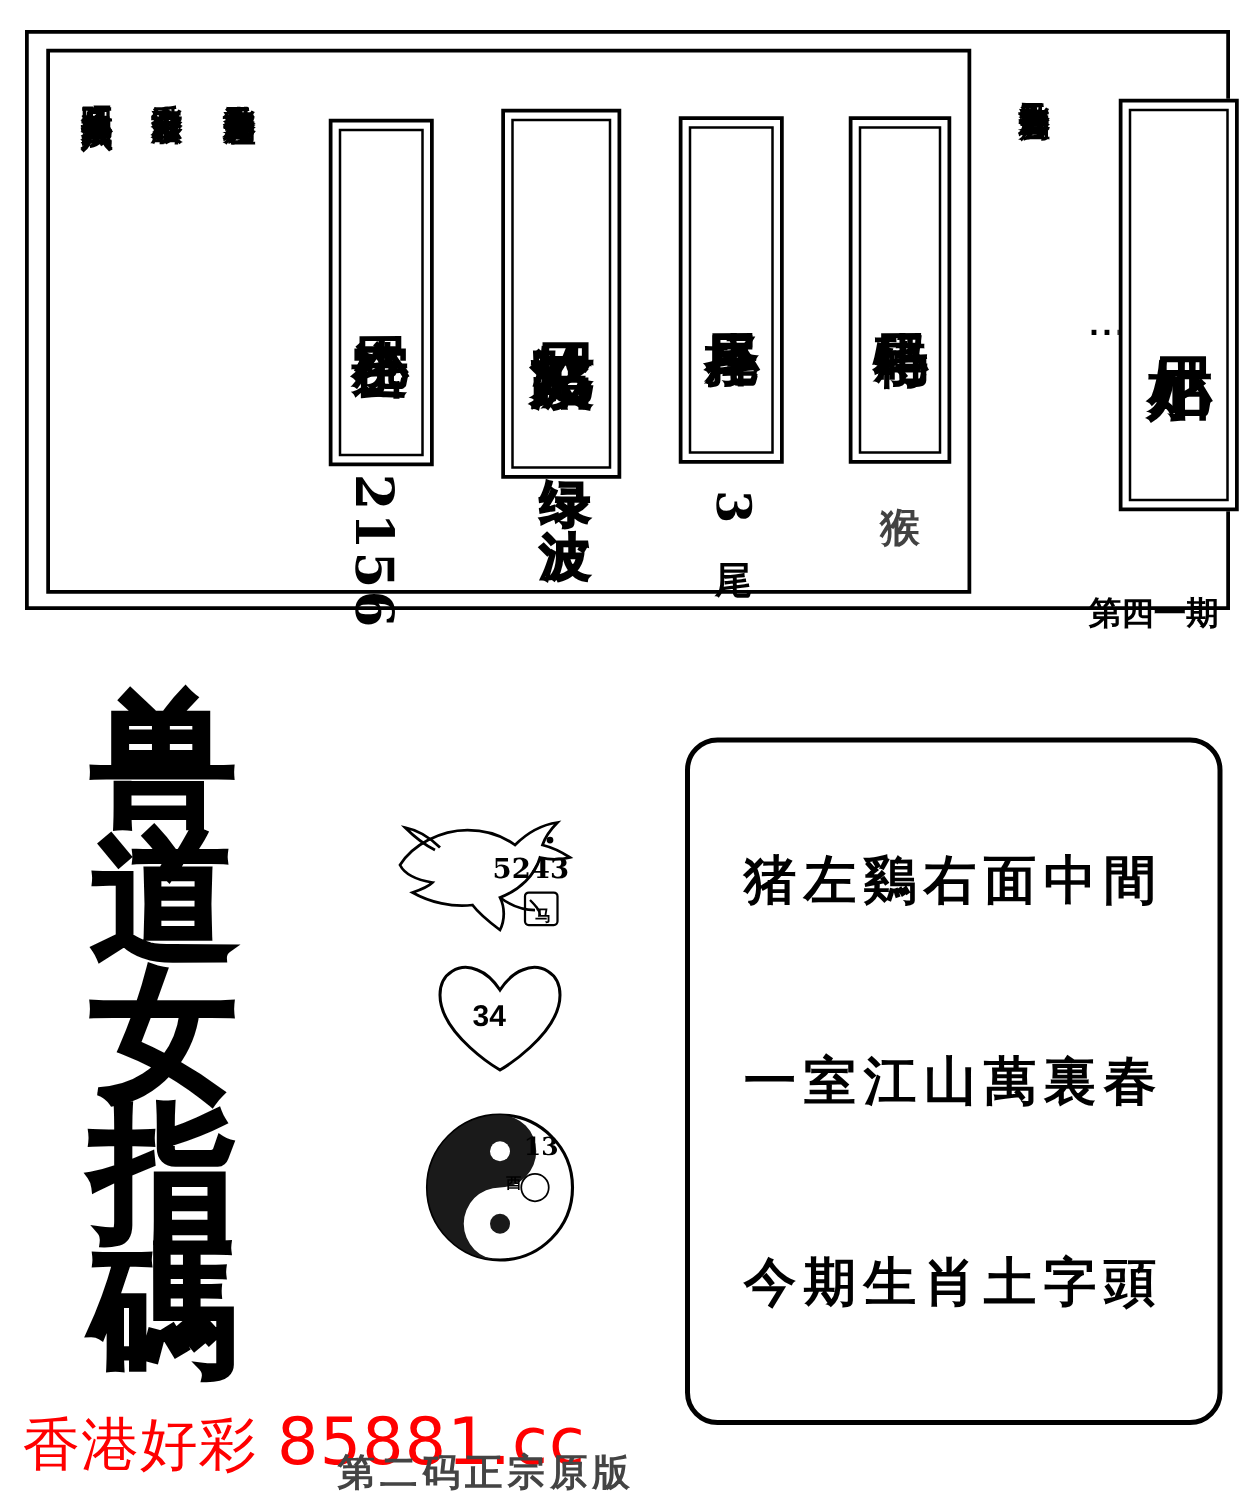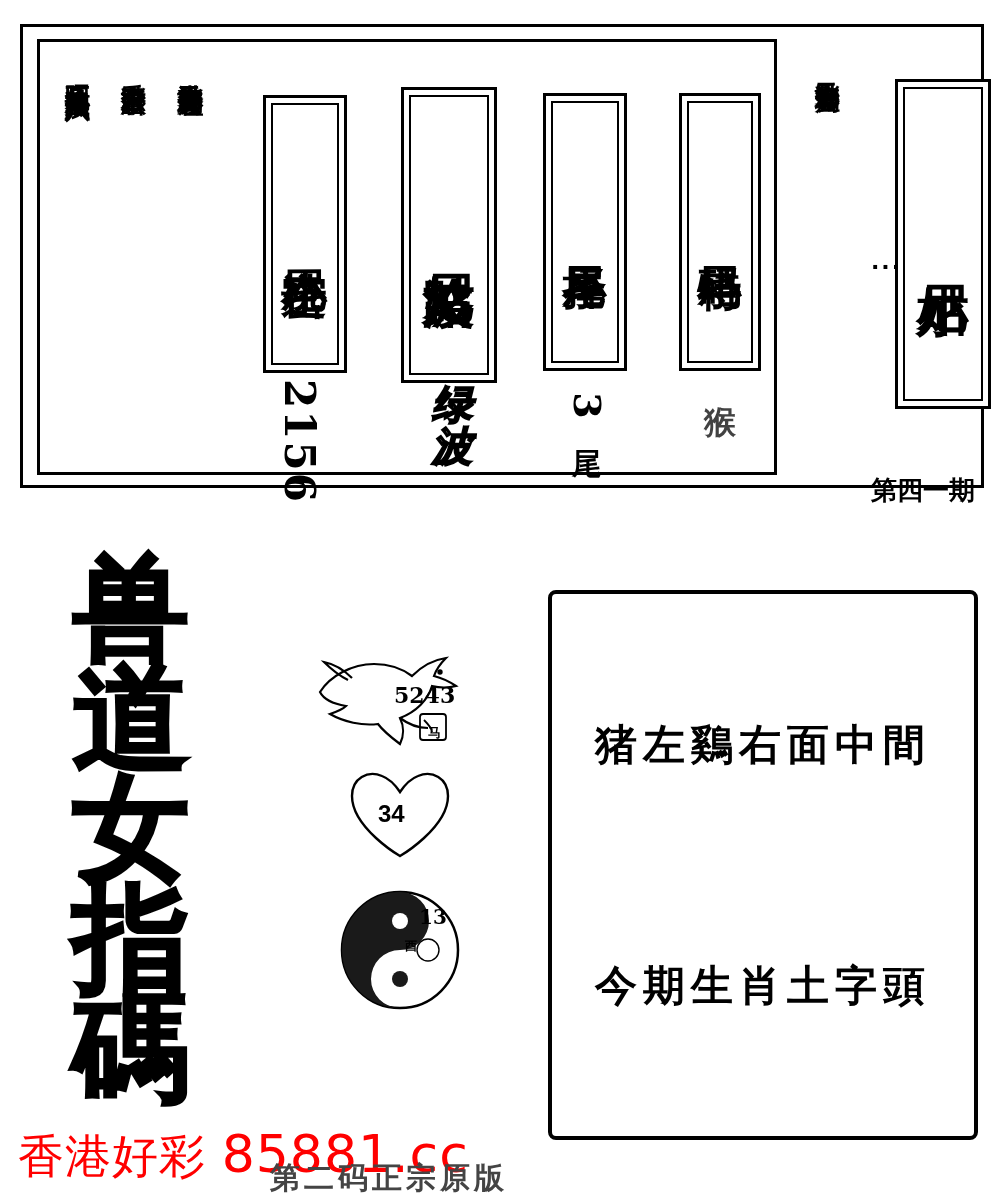--- a/index.html
+++ b/index.html
@@ -119,21 +119,21 @@
     width: 70px;
     font-size: 40px;
     font-weight: bold;
     font-family: "DejaVu Serif", serif;
     text-align: center;
     color: #fff;
     -webkit-text-stroke: 2px #000;
     line-height: 1.05;
     letter-spacing: 0;
   }
-  #val-green span { display: block; font-style: italic; }
+  #val-green span { display: block; }
   #val-pick {
     position: absolute;
     left: 536px;
     top: 356px;
     width: 56px;
     text-align: center;
     font-family: "DejaVu Serif", serif;
   }
   #val-pick .num {
     display: block;
@@ -263,21 +263,21 @@
   }
 
   
   #verse-box {
     position: absolute;
     left: 548px;
     top: 590px;
     width: 430px;
     height: 550px;
     border: 4px solid #000;
-    border-radius: 8px;
+    border-radius: 26px;
     box-sizing: border-box;
     padding: 30px 22px;
   }
   #verse-lines {
     display: flex;
     flex-direction: column;
     justify-content: space-around;
     height: 100%;
   }
   .verse-line {
@@ -427,20 +427,21 @@
   <div id="dove-num">5243</div>
   <div id="dove-tag-num">马</div>
   <div id="heart-num">34</div>
   <div id="yin-num">13</div>
   <div id="yin-small">酉</div>
 </div>
 
 <div id="verse-box">
   <div id="verse-lines">
     <div class="verse-line">猪左鷄右面中間</div>
+    <div class="verse-line">一室江山萬裏春</div>
     <div class="verse-line">今期生肖土字頭</div>
   </div>
 </div>
 
 <div id="watermark">
   <span>香港好彩</span>
   <span class="site">85881.cc</span>
 </div>
 
 <div id="bottom-line">第二码正宗原版</div>

